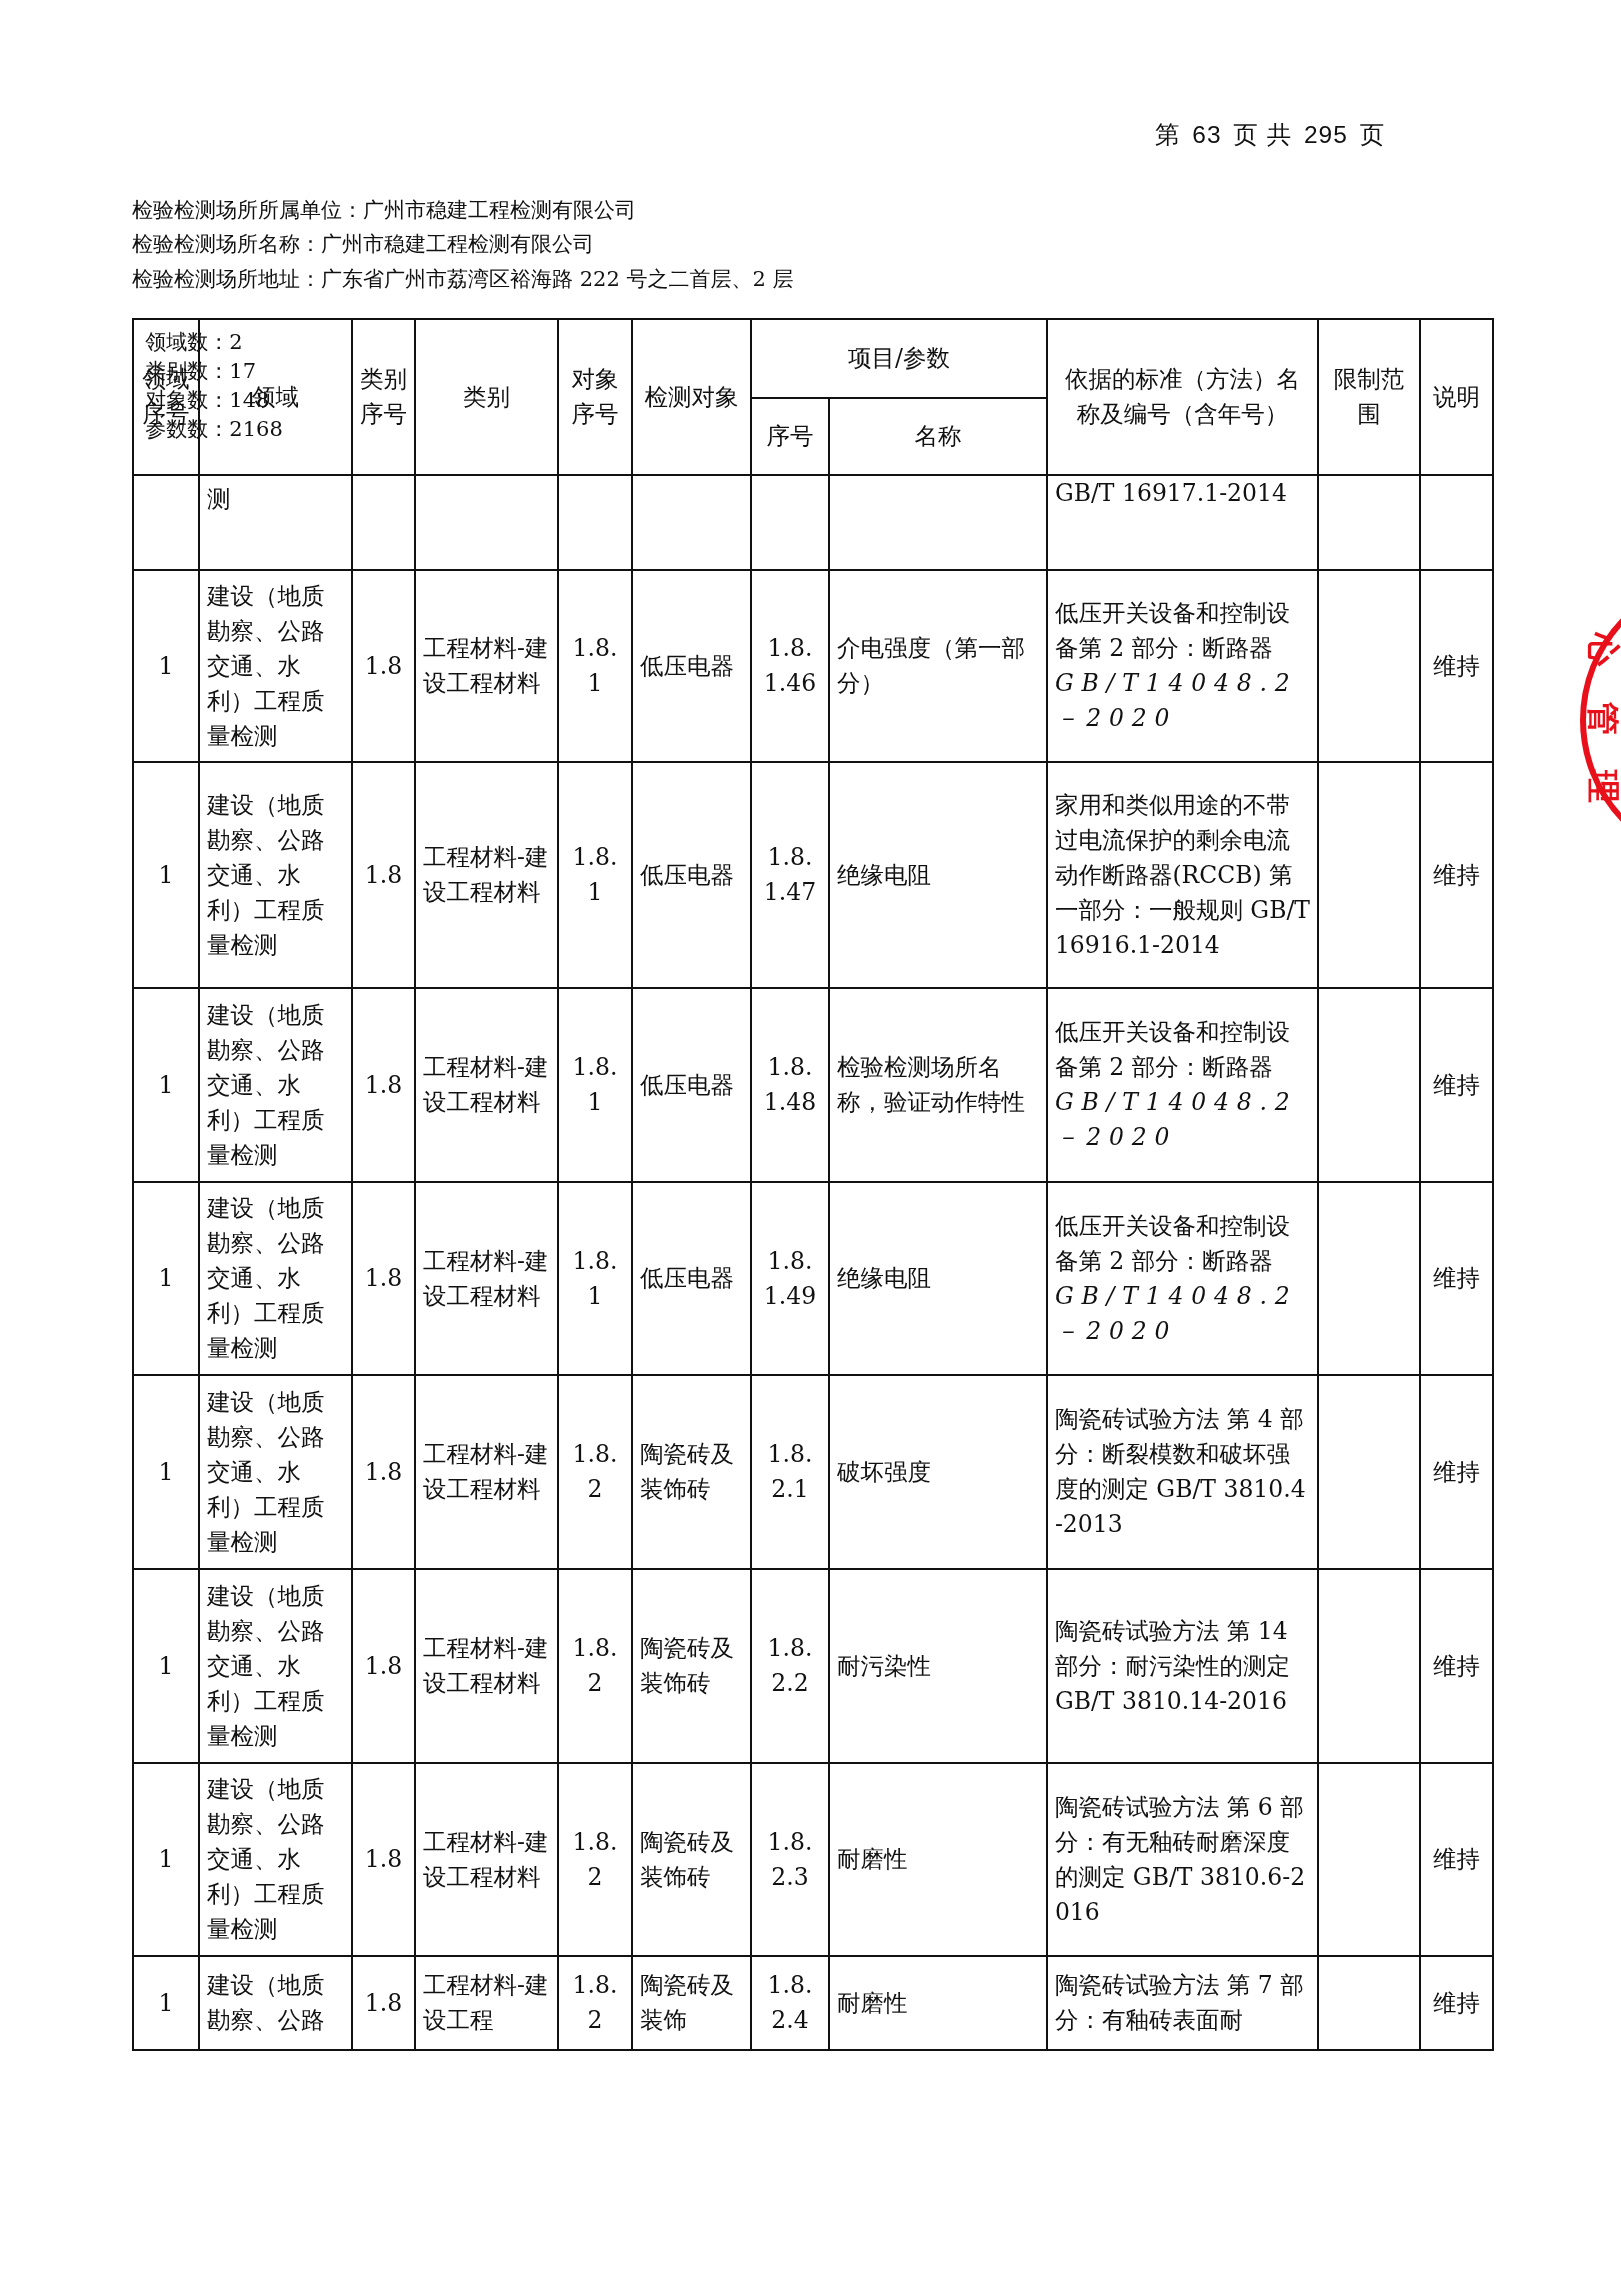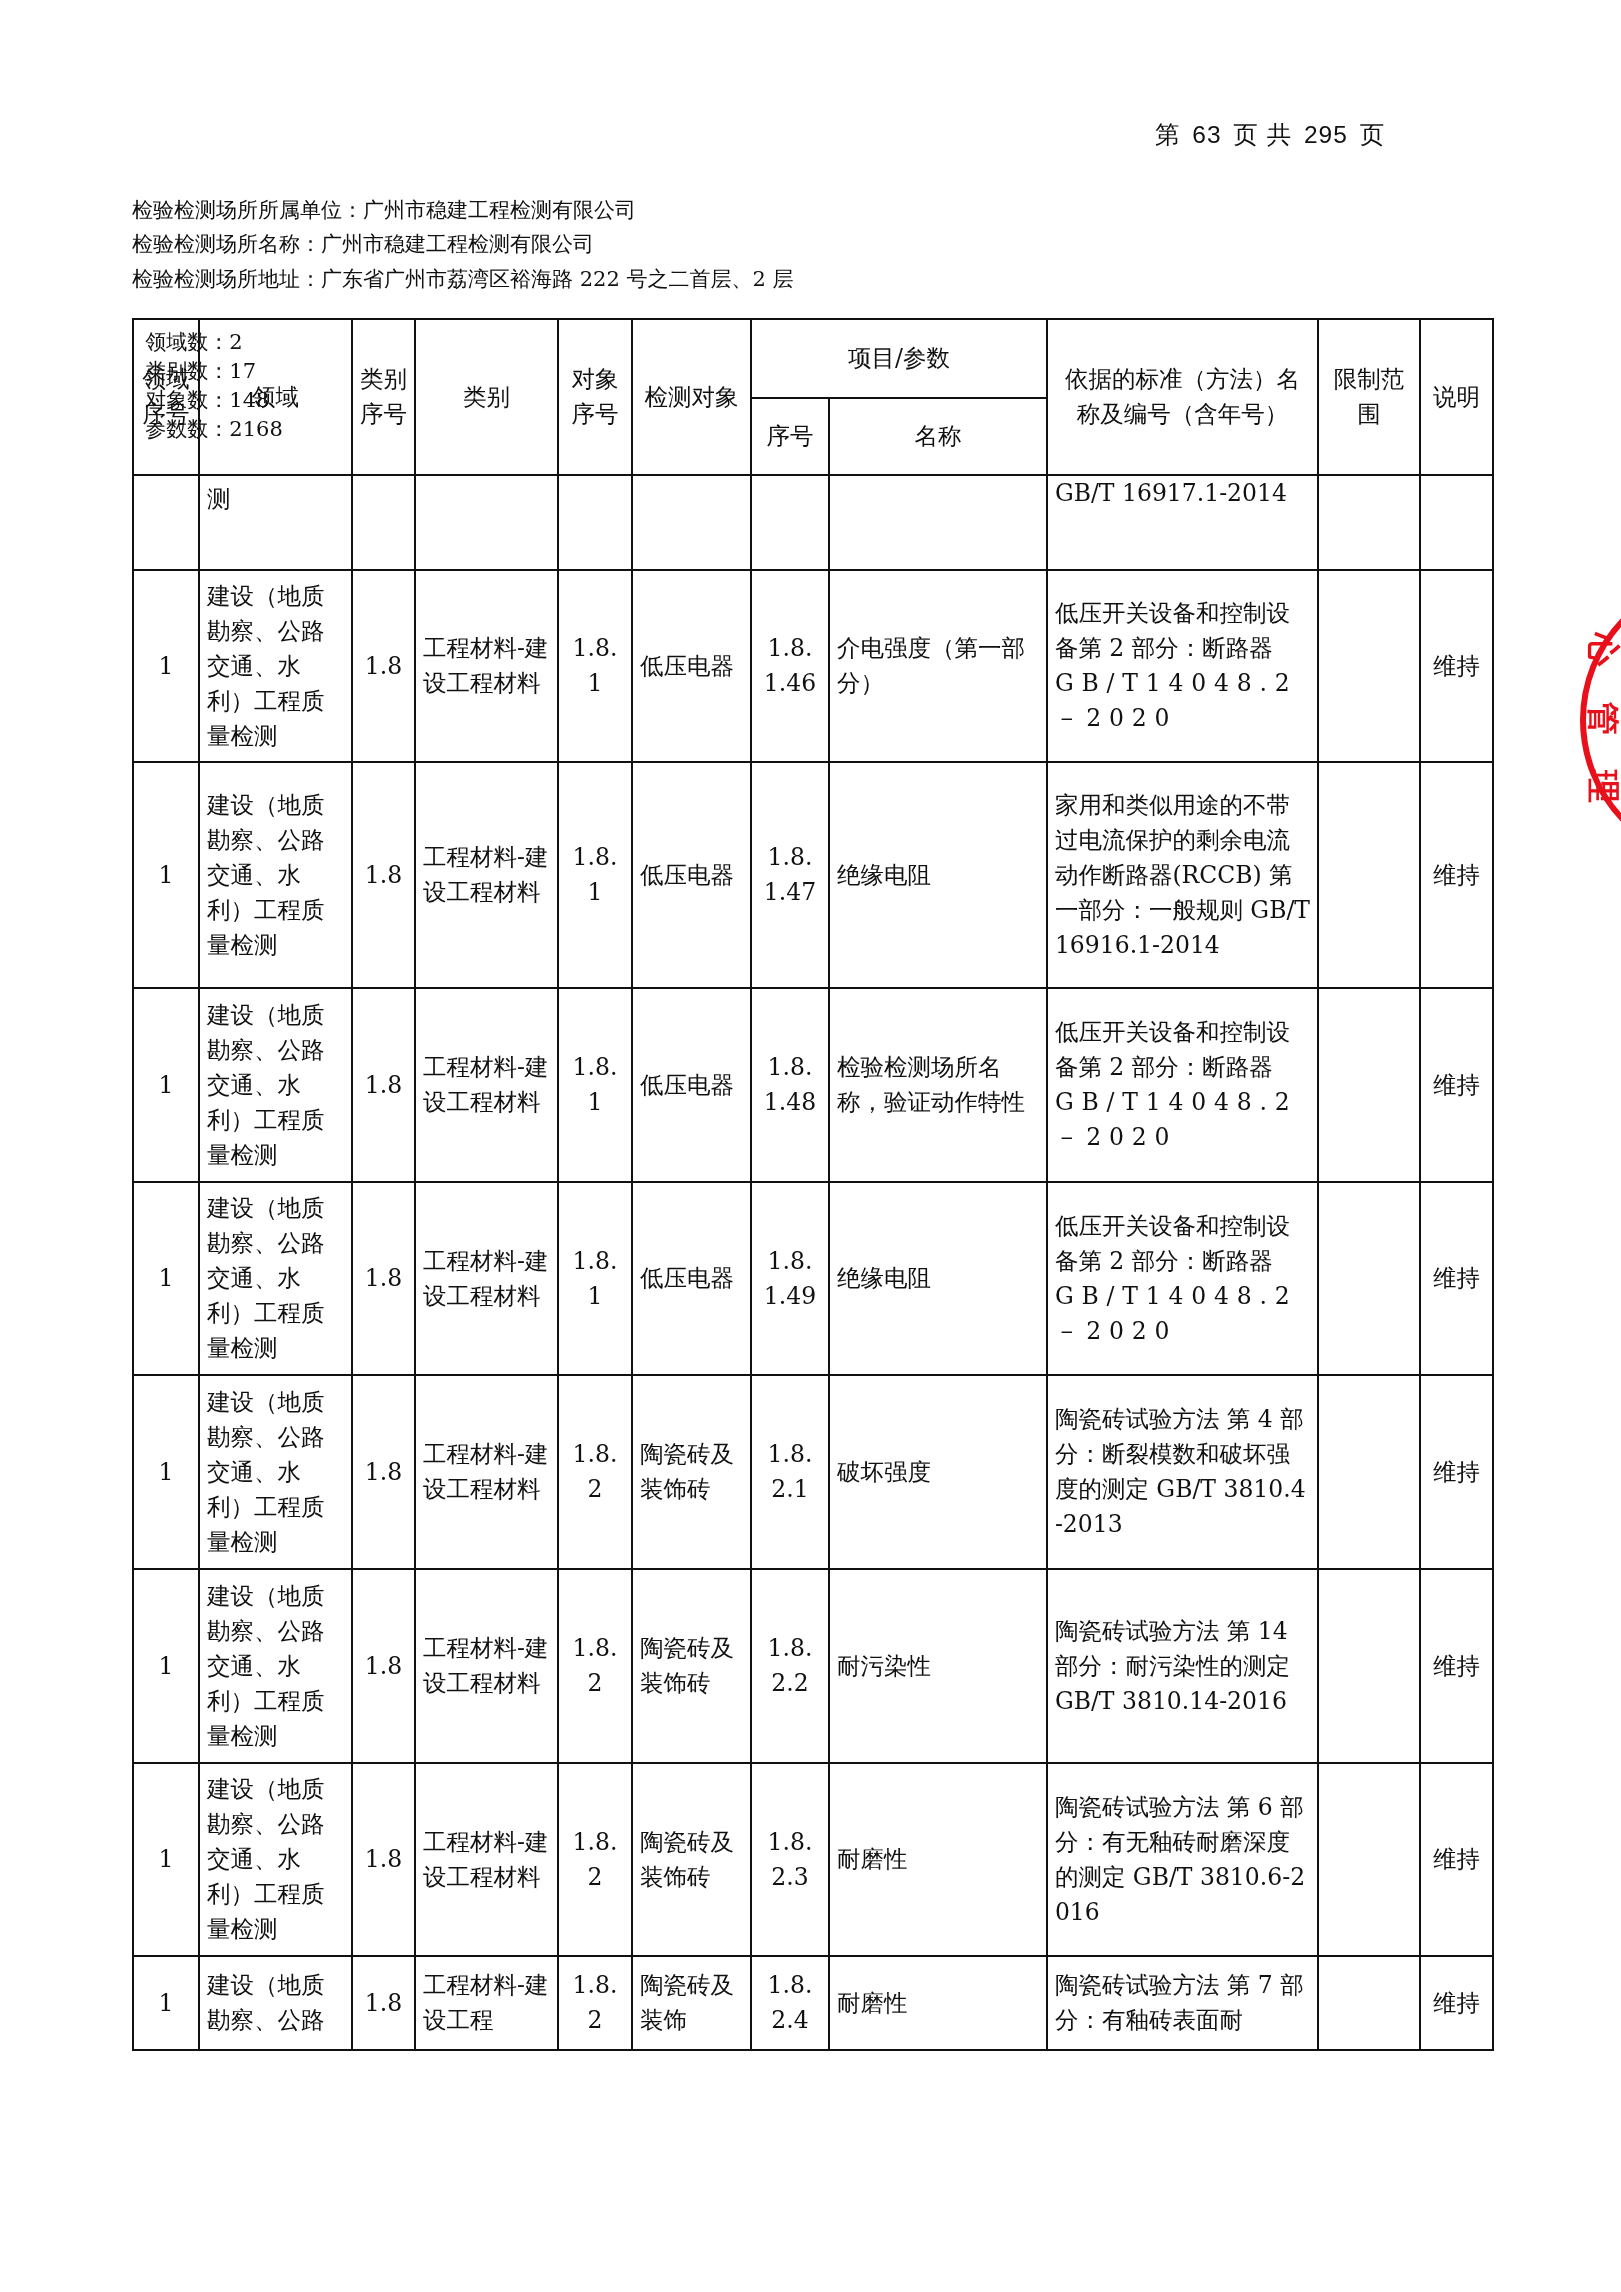--- a/index.html
+++ b/index.html
@@ -9,21 +9,21 @@
               font-family: Liberation Sans, sans-serif; letter-spacing: 1px; white-space: pre; }
   .page-num span { margin-right: 11.8px; }
   .info { position: absolute; left: 132px; font-size: 21px; white-space: pre; line-height: 29px; }
   .counts span { margin-right: 33px; }
   table.grid { position: absolute; left: 132px; top: 318px; border-collapse: collapse; table-layout: fixed; }
   table.grid td, table.grid th { border: 2px solid #111; padding: 0 6.9px; font-weight: normal;
        font-size: 23.5px; line-height: 35px; vertical-align: middle; word-break: break-all; }
   th { text-align: center; }
   td.c { text-align: center; }
   td.l { text-align: left; }
-  .std-spaced { letter-spacing: 7.8px; }
+  .std-spaced { letter-spacing: 7.8px; font-style: italic; }
   .stamp { position: absolute; left: 1580px; top: 573px; width: 41px; height: 294px; overflow: hidden; }
   .stamp-ring { position: absolute; left: 0; top: 0; width: 294px; height: 294px; border-radius: 50%;
                 border: 6.9px solid #e8101a; box-sizing: border-box; }
   .stamp-char { position: absolute; left: 5.9px; color: #e8101a; font-size: 33px; font-weight: bold;
                 transform: rotate(90deg); font-family: "DejaVu Sans", sans-serif; }
 </style>
 </head>
 <body>
 
 <div class="page-num"><span>第</span><span>63</span><span>页 共</span><span>295</span><span>页</span></div>

